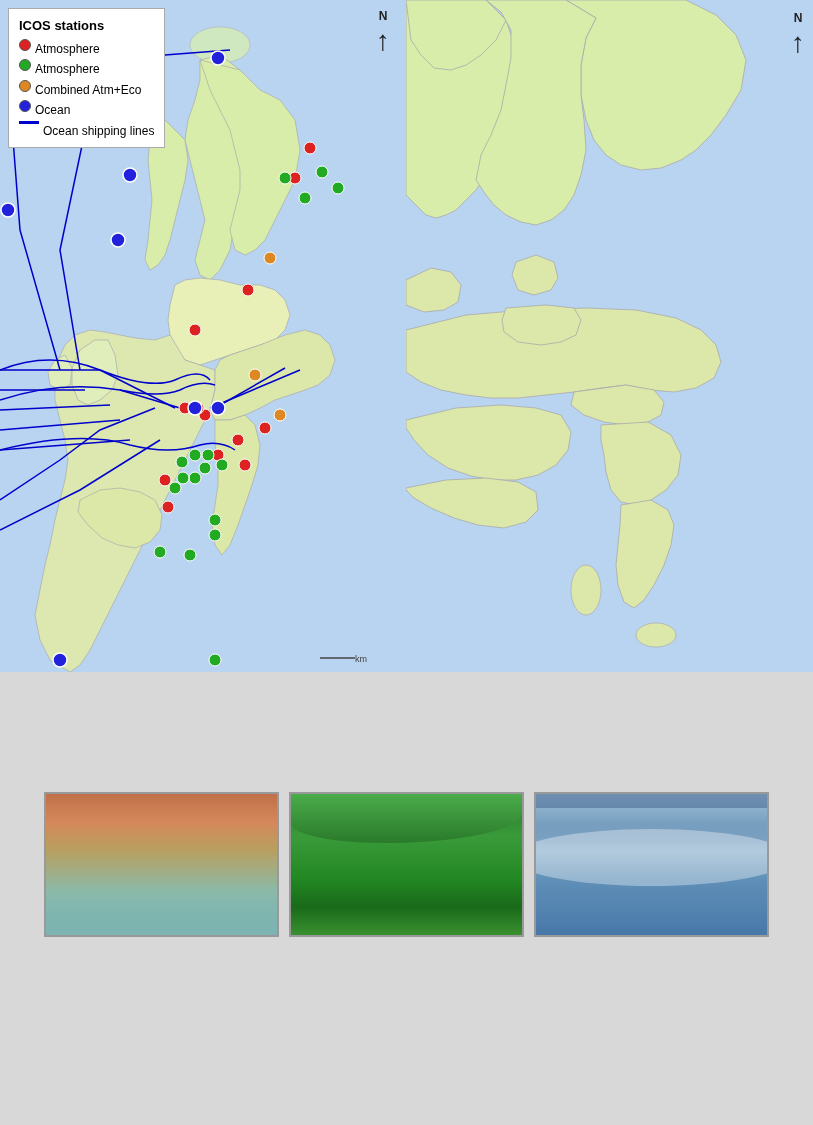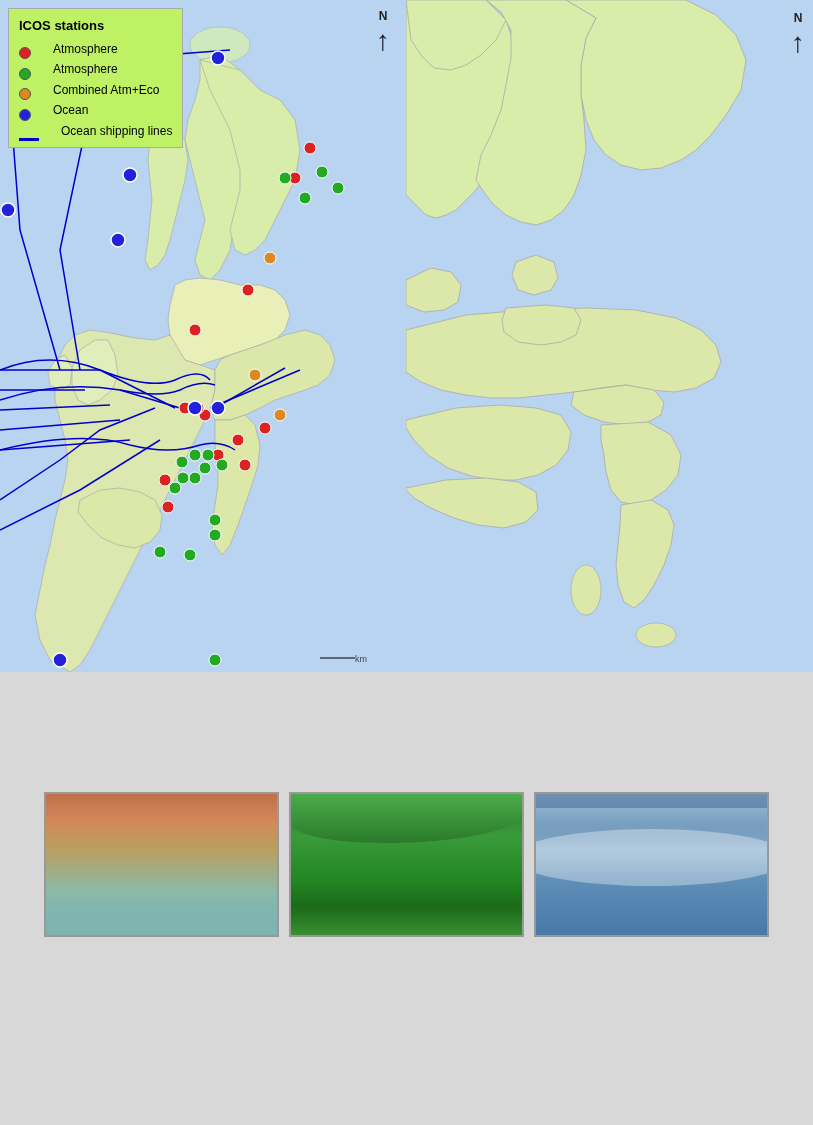--- a/index.html
+++ b/index.html
@@ -34,36 +34,36 @@
       position: relative;
       background: #d0eeaa;
       overflow: hidden;
     }
 
     
     .legend {
       position: absolute;
       top: 8px;
       left: 8px;
-      background: #bef264;
+      background: #ffffff;
       border: 1px solid #aaa;
       padding: 6px 10px;
       z-index: 10;
       font-size: 12px;
       line-height: 1.7;
     }
     .legend-title {
       font-weight: bold;
       font-size: 13px;
       margin-bottom: 2px;
     }
     .legend-item {
       display: flex;
-      align-items: flex-end;
-      gap: 22px;
+      align-items: flex-start;
+      gap: 4px;
     }
     .legend-dot {
       width: 12px;
       height: 12px;
       border-radius: 50%;
       border: 1px solid #555;
       flex-shrink: 0;
     }
     .legend-line {
       width: 20px;

